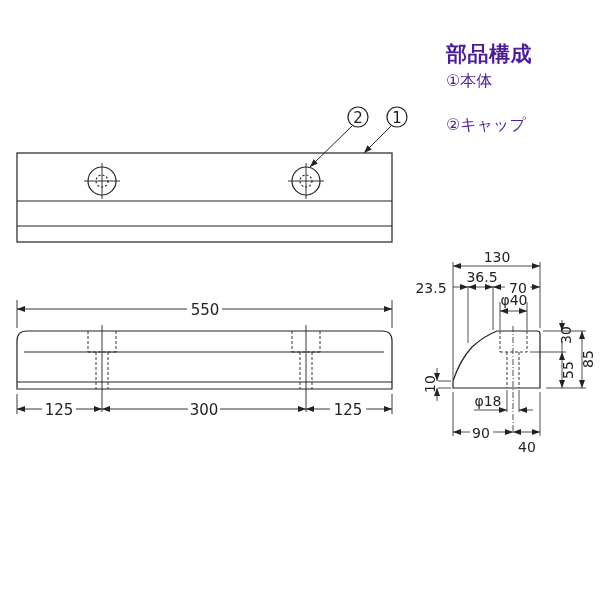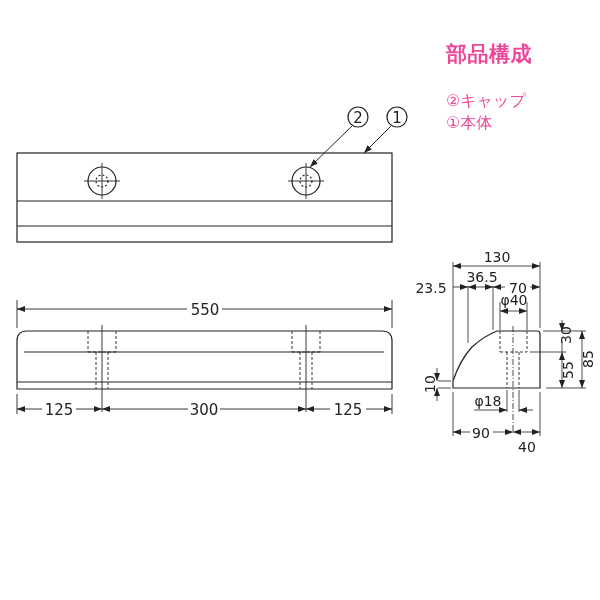--- a/index.html
+++ b/index.html
@@ -1,30 +1,30 @@
 <!DOCTYPE html>
 <html><head>
 <meta charset="utf-8">
 <style>
   html, body { margin:0; padding:0; background:#ffffff; }
   body { width:600px; height:600px; position:relative; overflow:hidden; font-family:"DejaVu Sans", sans-serif; }
   #drawing { position:absolute; left:0; top:0; }
-  .legend { position:absolute; left:446px; top:40px; color:#ec4899; }
+  .legend { position:absolute; left:446px; top:40px; color:#4c1d95; }
   .legend-title { font-size:21px; font-weight:bold; letter-spacing:0.5px; margin:0 0 2px 0; }
   .legend-item { font-size:16px; line-height:22px; }
   .legend-item.second { margin-top:22px; }
   svg text { font-family:"DejaVu Sans", sans-serif; fill:#222; }
 </style>
 </head>
 <body>
 
 <div class="legend">
   <div class="legend-title">部品構成</div>
+  <div class="legend-item">①本体</div>
   <div class="legend-item second">②キャップ</div>
-  <div class="legend-item">①本体</div>
 </div>
 
 <svg id="drawing" width="600" height="600" viewBox="0 0 600 600" xmlns="http://www.w3.org/2000/svg">
   <defs>
     <marker id="arr" markerWidth="8" markerHeight="6" refX="8" refY="3" orient="auto-start-reverse" markerUnits="userSpaceOnUse">
       <path d="M0,0 L8,3 L0,6 Z" fill="#222"></path>
     </marker>
   </defs>
 
   <g stroke="#222" stroke-width="1.2" fill="none">

